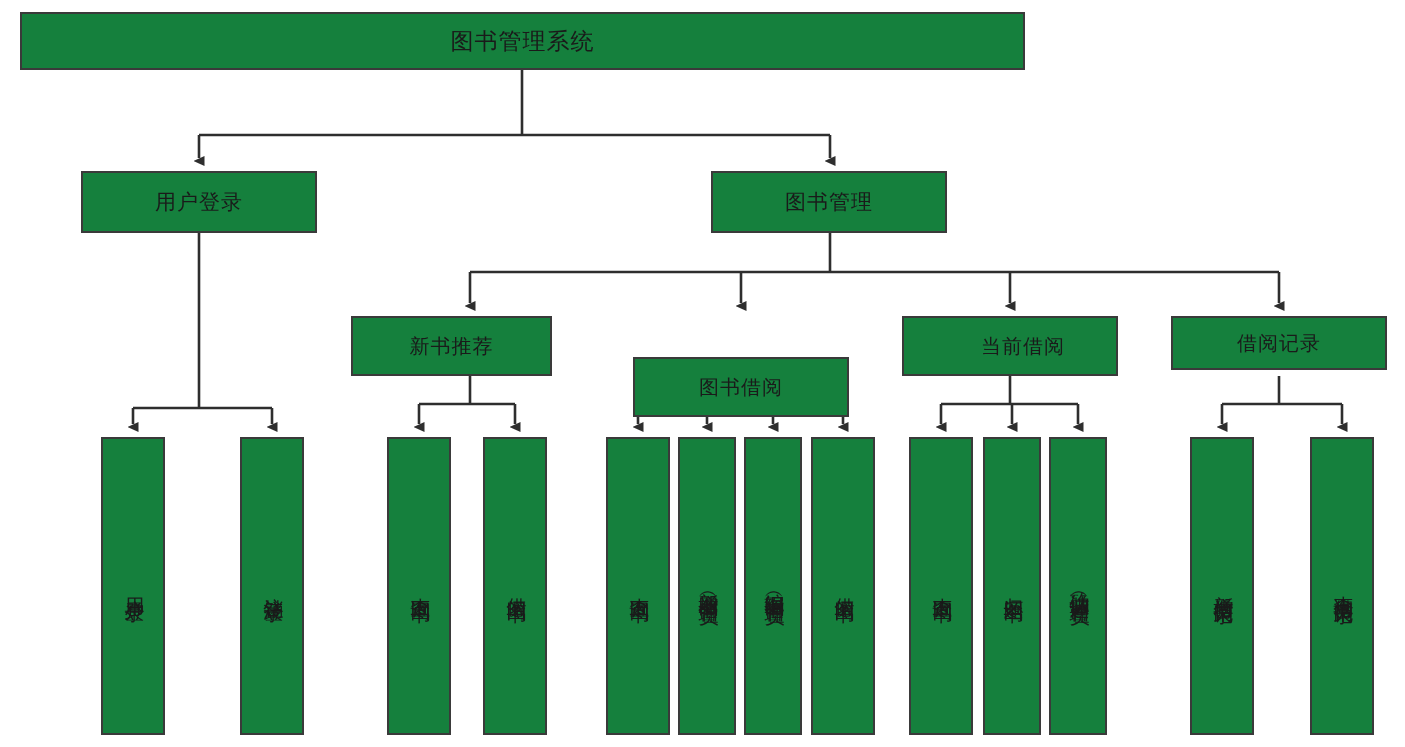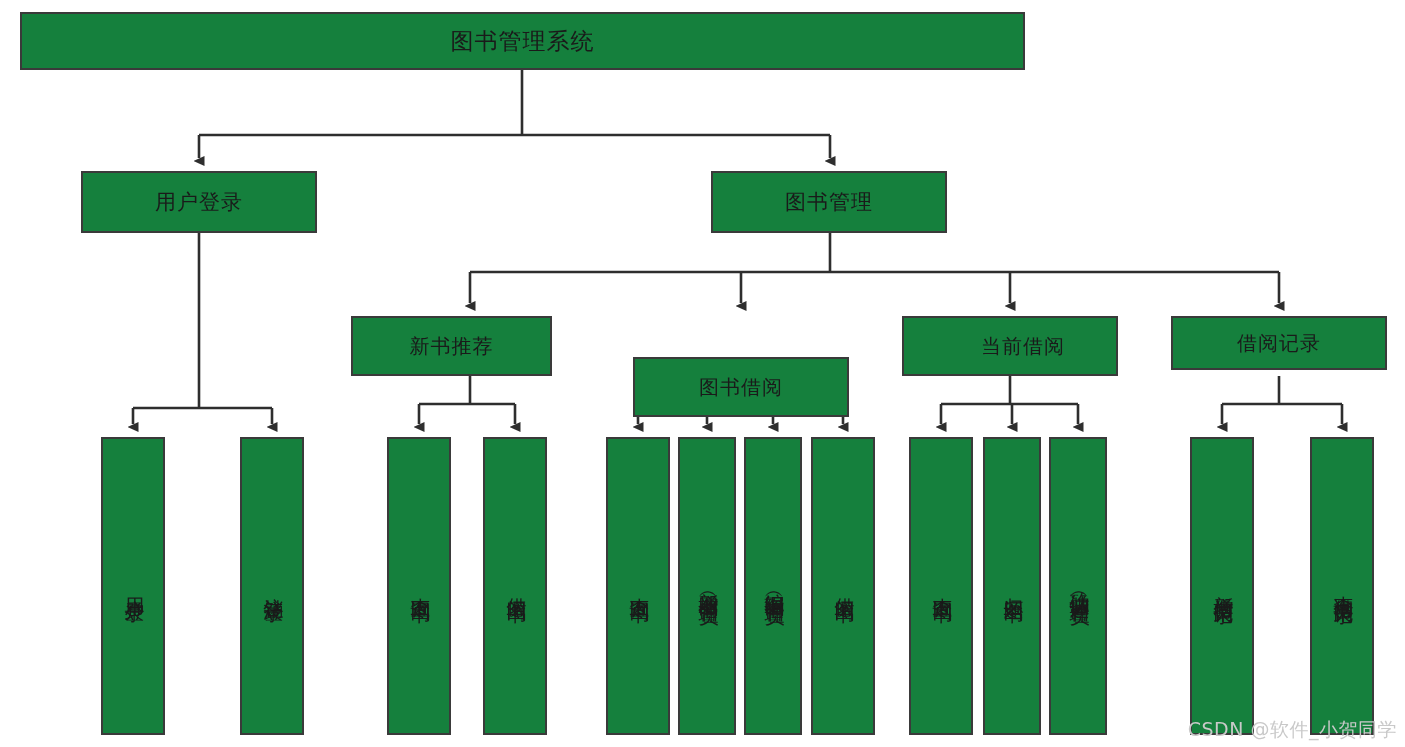--- a/index.html
+++ b/index.html
@@ -177,15 +177,14 @@
   <div class="node leaf" style="left:1049px;top:437px;width:58px;height:298px;">
     <span class="vtext">确认归还（管理员）</span>
   </div>
   <div class="node leaf" style="left:1190px;top:437px;width:64px;height:298px;">
     <span class="vtext">新增借阅记录</span>
   </div>
   <div class="node leaf" style="left:1310px;top:437px;width:64px;height:298px;">
     <span class="vtext">查询借阅记录</span>
   </div>
 
-  <div class="watermark">CSDN @软件_小贺同学</div>
 
 </div>
 
 </body></html>

